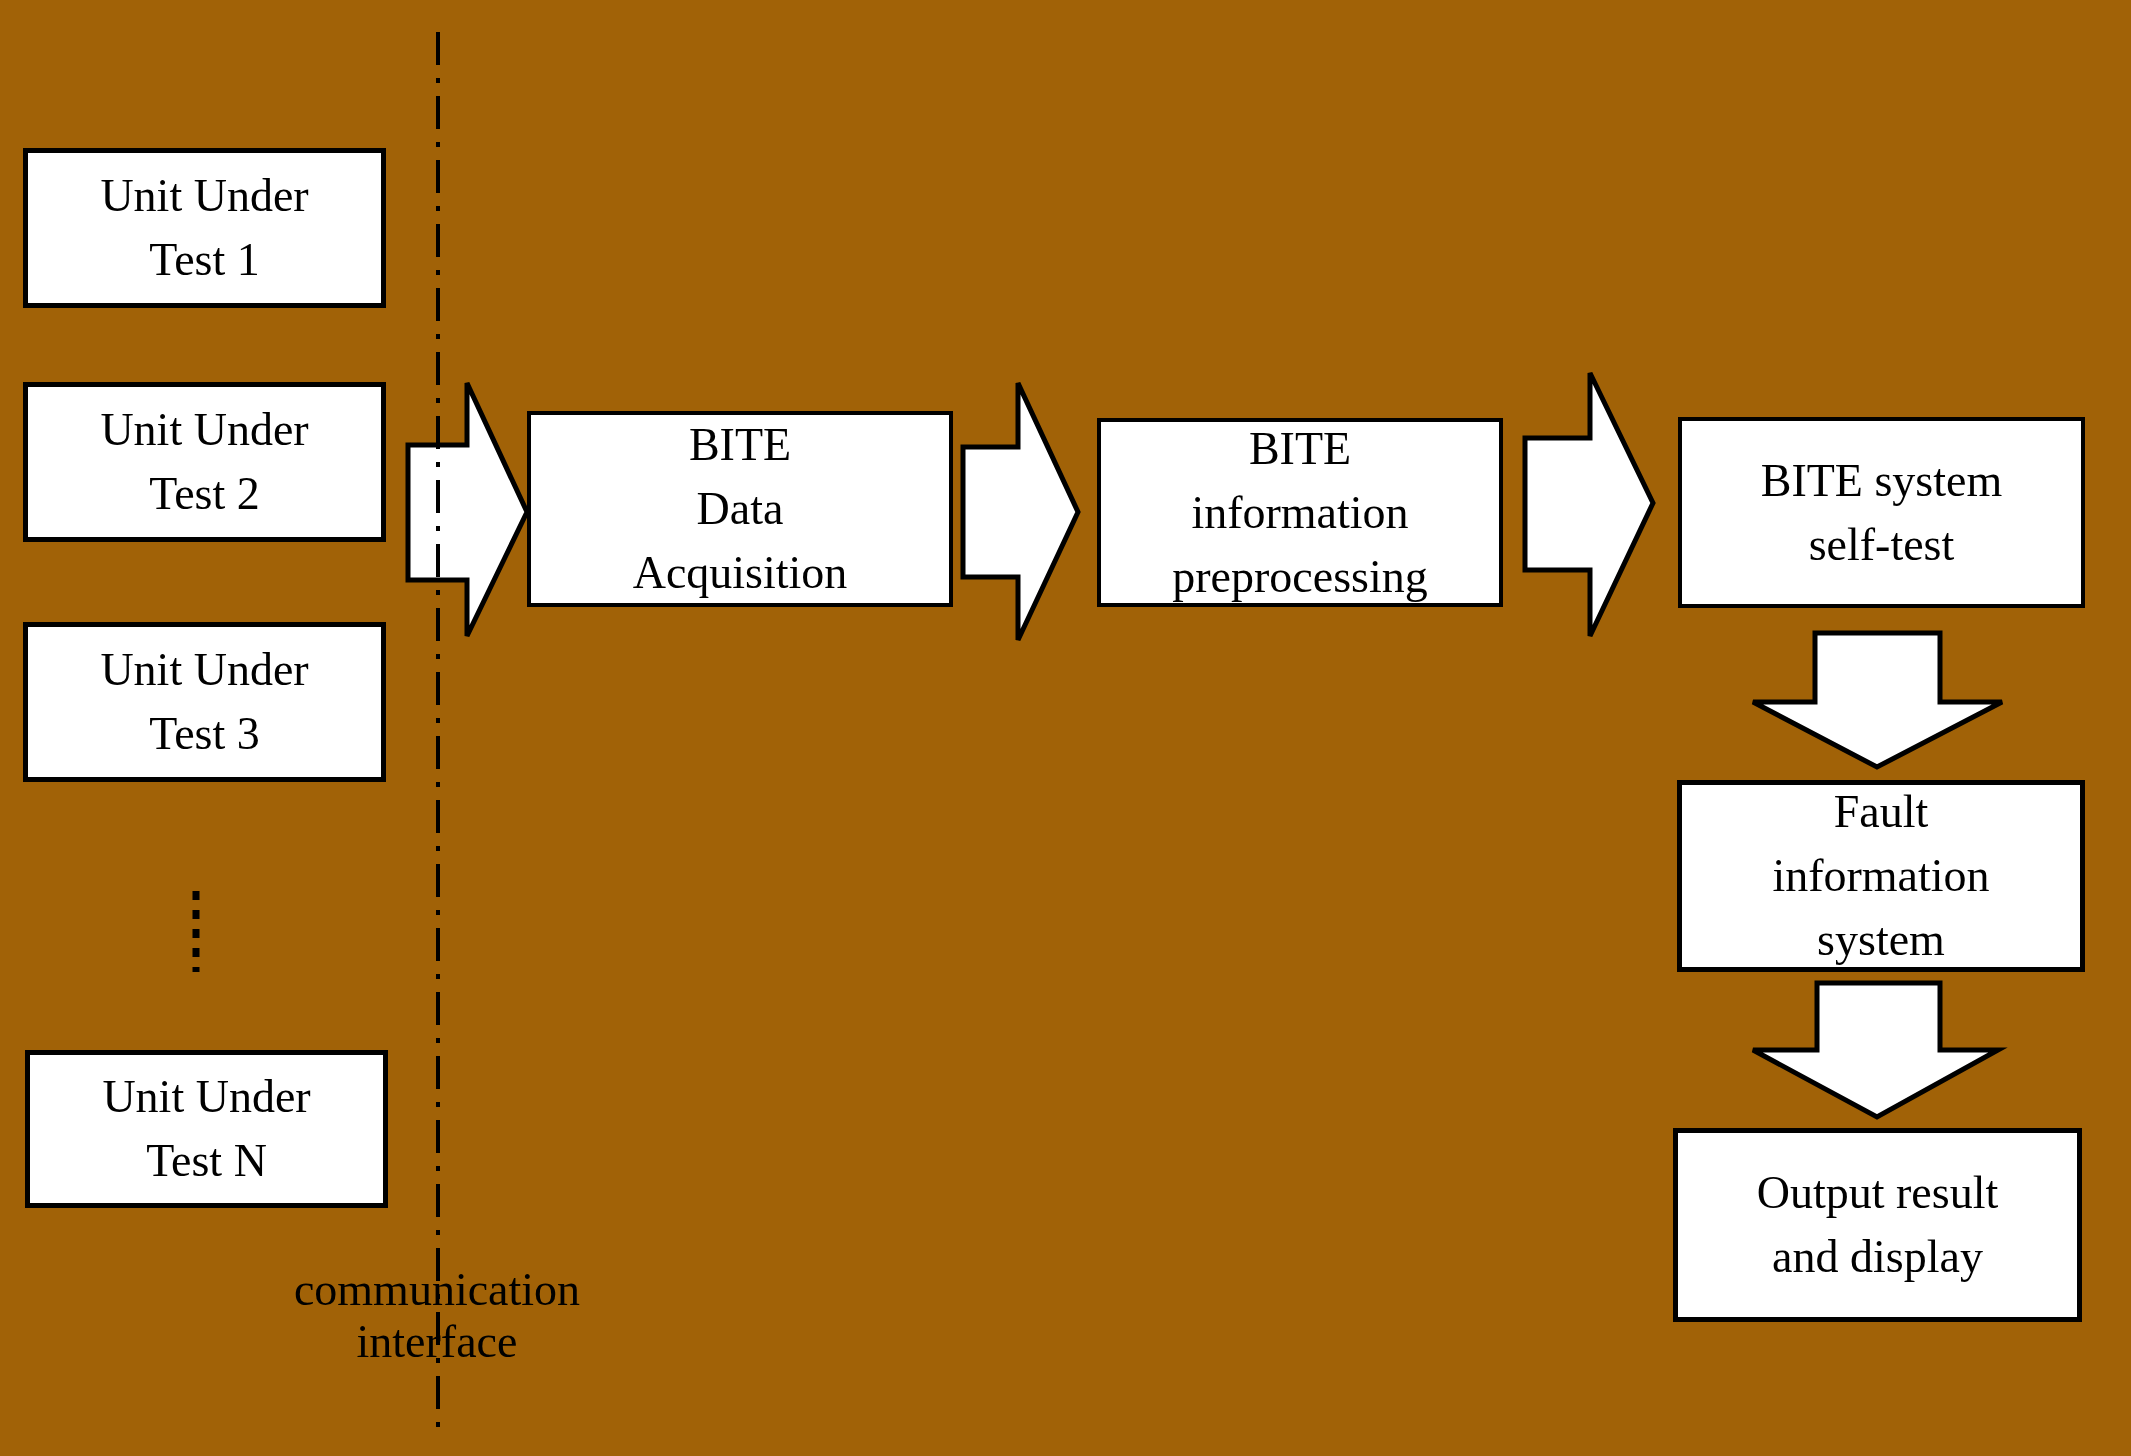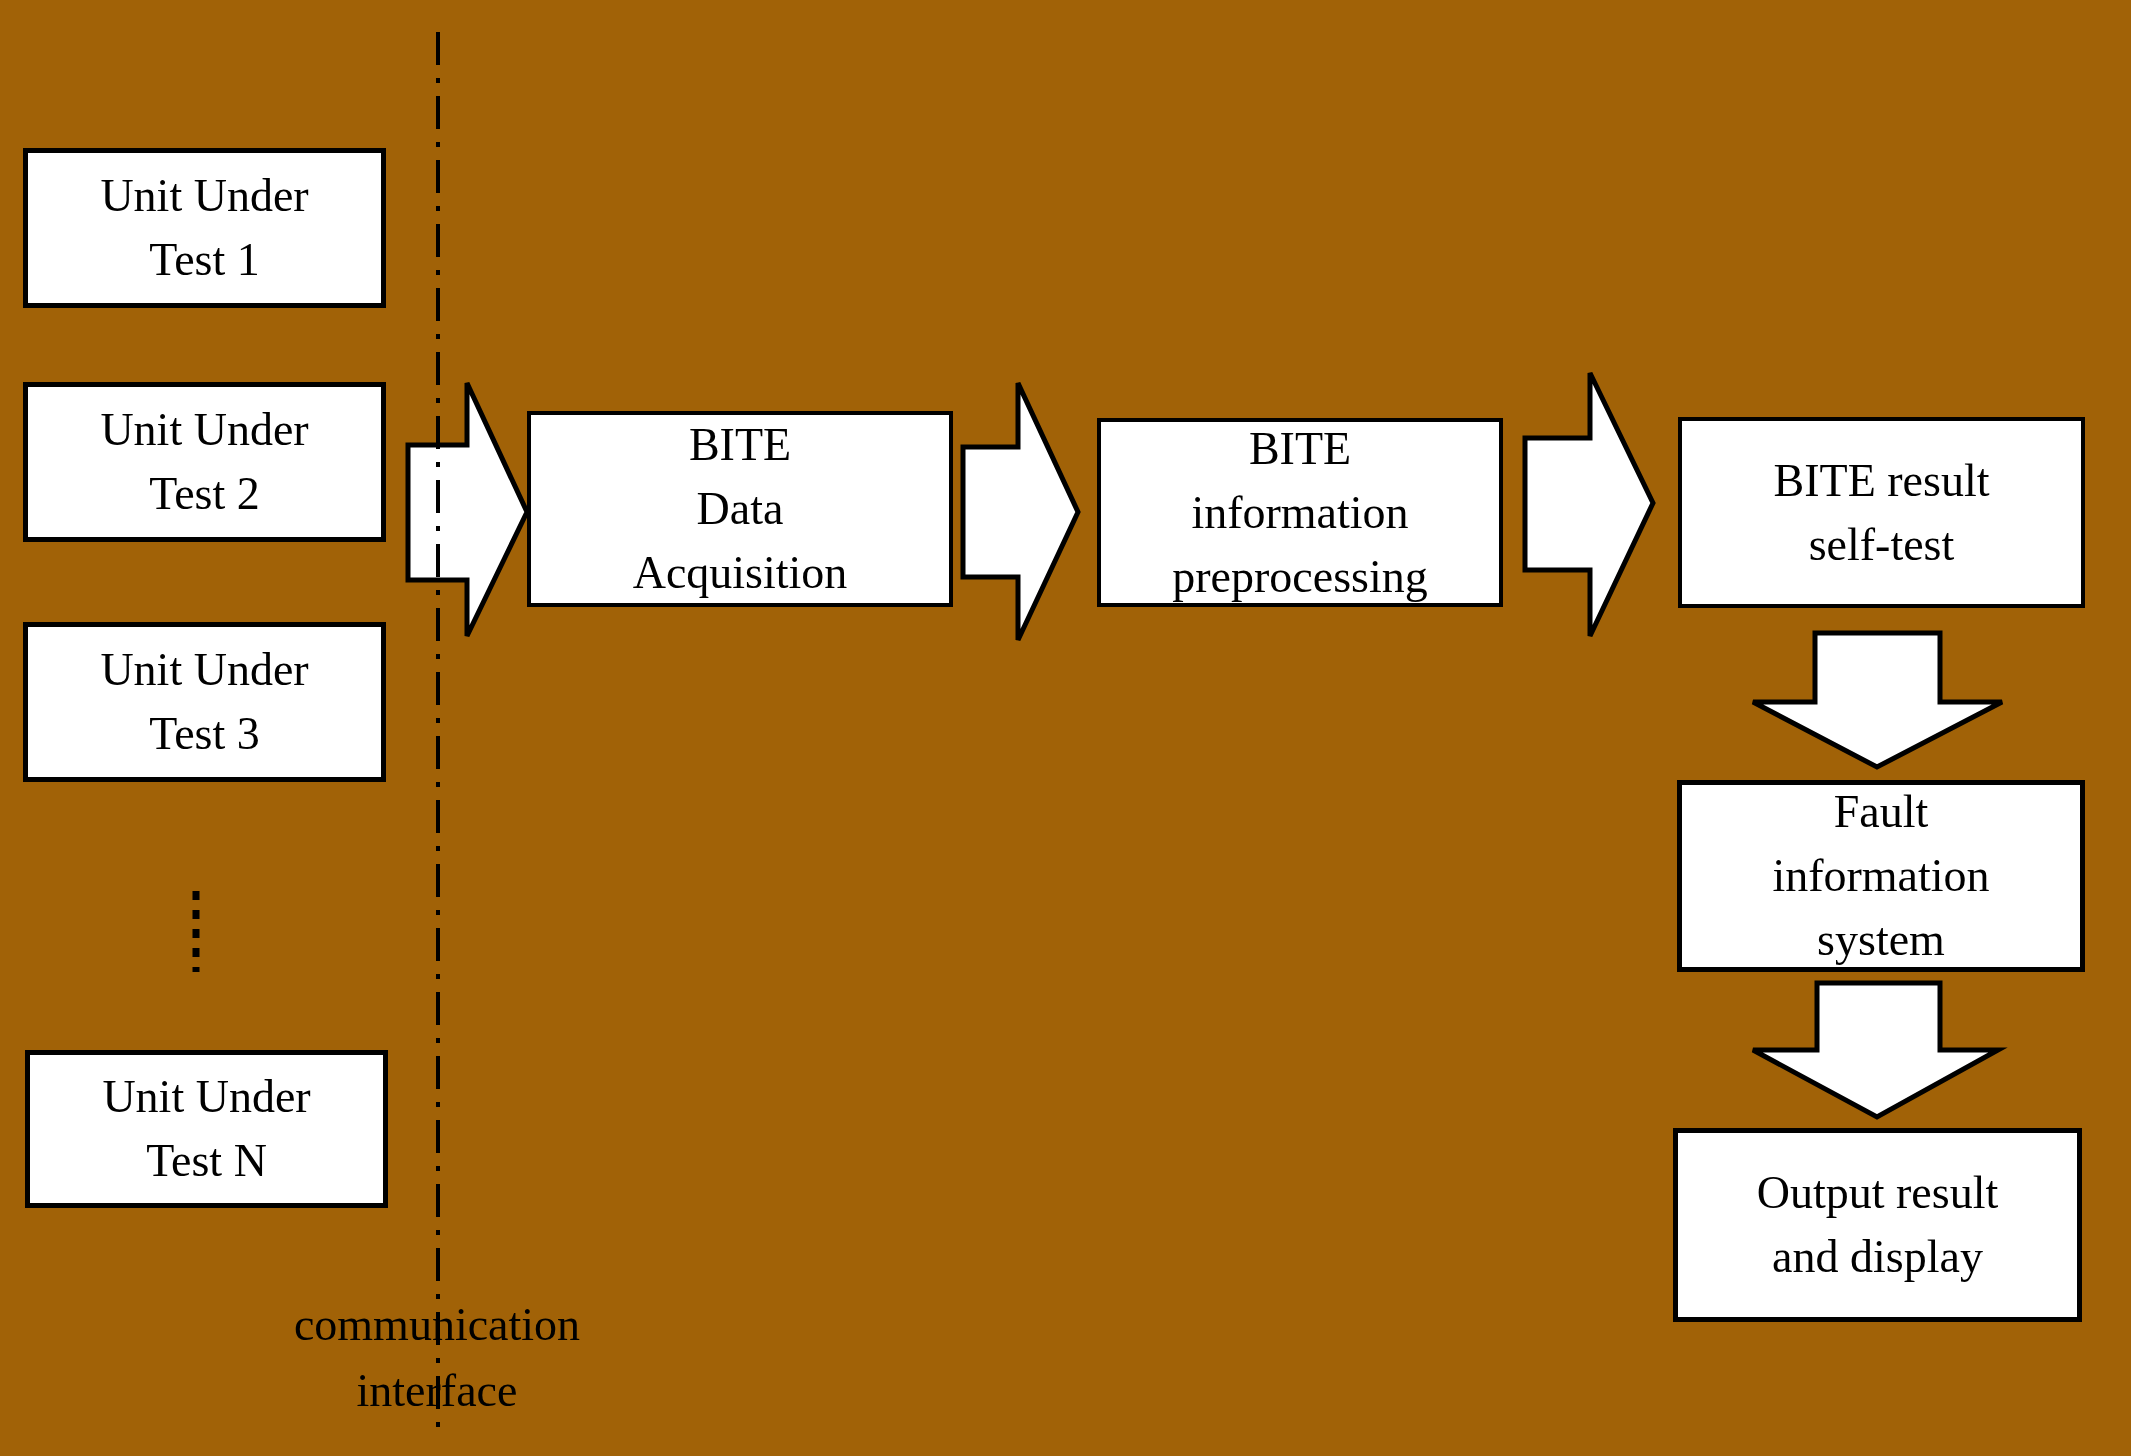--- a/index.html
+++ b/index.html
@@ -27,24 +27,23 @@
   .label{
     font-size:46px;
     line-height:64px;
     color:#000000;
     white-space:pre-line;
   }
   .iface-label{
     position:absolute;
     text-align:center;
     font-size:46px;
-    line-height:66px;
+    line-height:52px;
     color:#000000;
     white-space:pre-line;
-    margin-top:28px;
   }
 </style>
 </head>
 <body>
 
 <div class="canvas">
 
   <svg class="layer" width="2131" height="1456" viewBox="0 0 2131 1456">
     <polygon class="arrow" points="408,445 467,445 467,383 527,512 467,636 467,580 408,580"></polygon>
     <polygon class="arrow" points="963,447 1018,447 1018,383 1078,512 1018,640 1018,577 963,577"></polygon>
@@ -75,21 +74,21 @@
     <span class="label">BITE
 Data
 Acquisition</span>
   </div>
   <div class="box" style="left:1097px;top:418px;width:406px;height:189px">
     <span class="label">BITE
 information
 preprocessing</span>
   </div>
   <div class="box" style="left:1678px;top:417px;width:407px;height:191px">
-    <span class="label">BITE result
+    <span class="label">BITE system
 self-test</span>
   </div>
   <div class="box heavy" style="left:1677px;top:780px;width:408px;height:192px">
     <span class="label">Fault
 information
 system</span>
   </div>
   <div class="box heavy" style="left:1673px;top:1128px;width:409px;height:194px">
     <span class="label">Output result
 and display</span>

